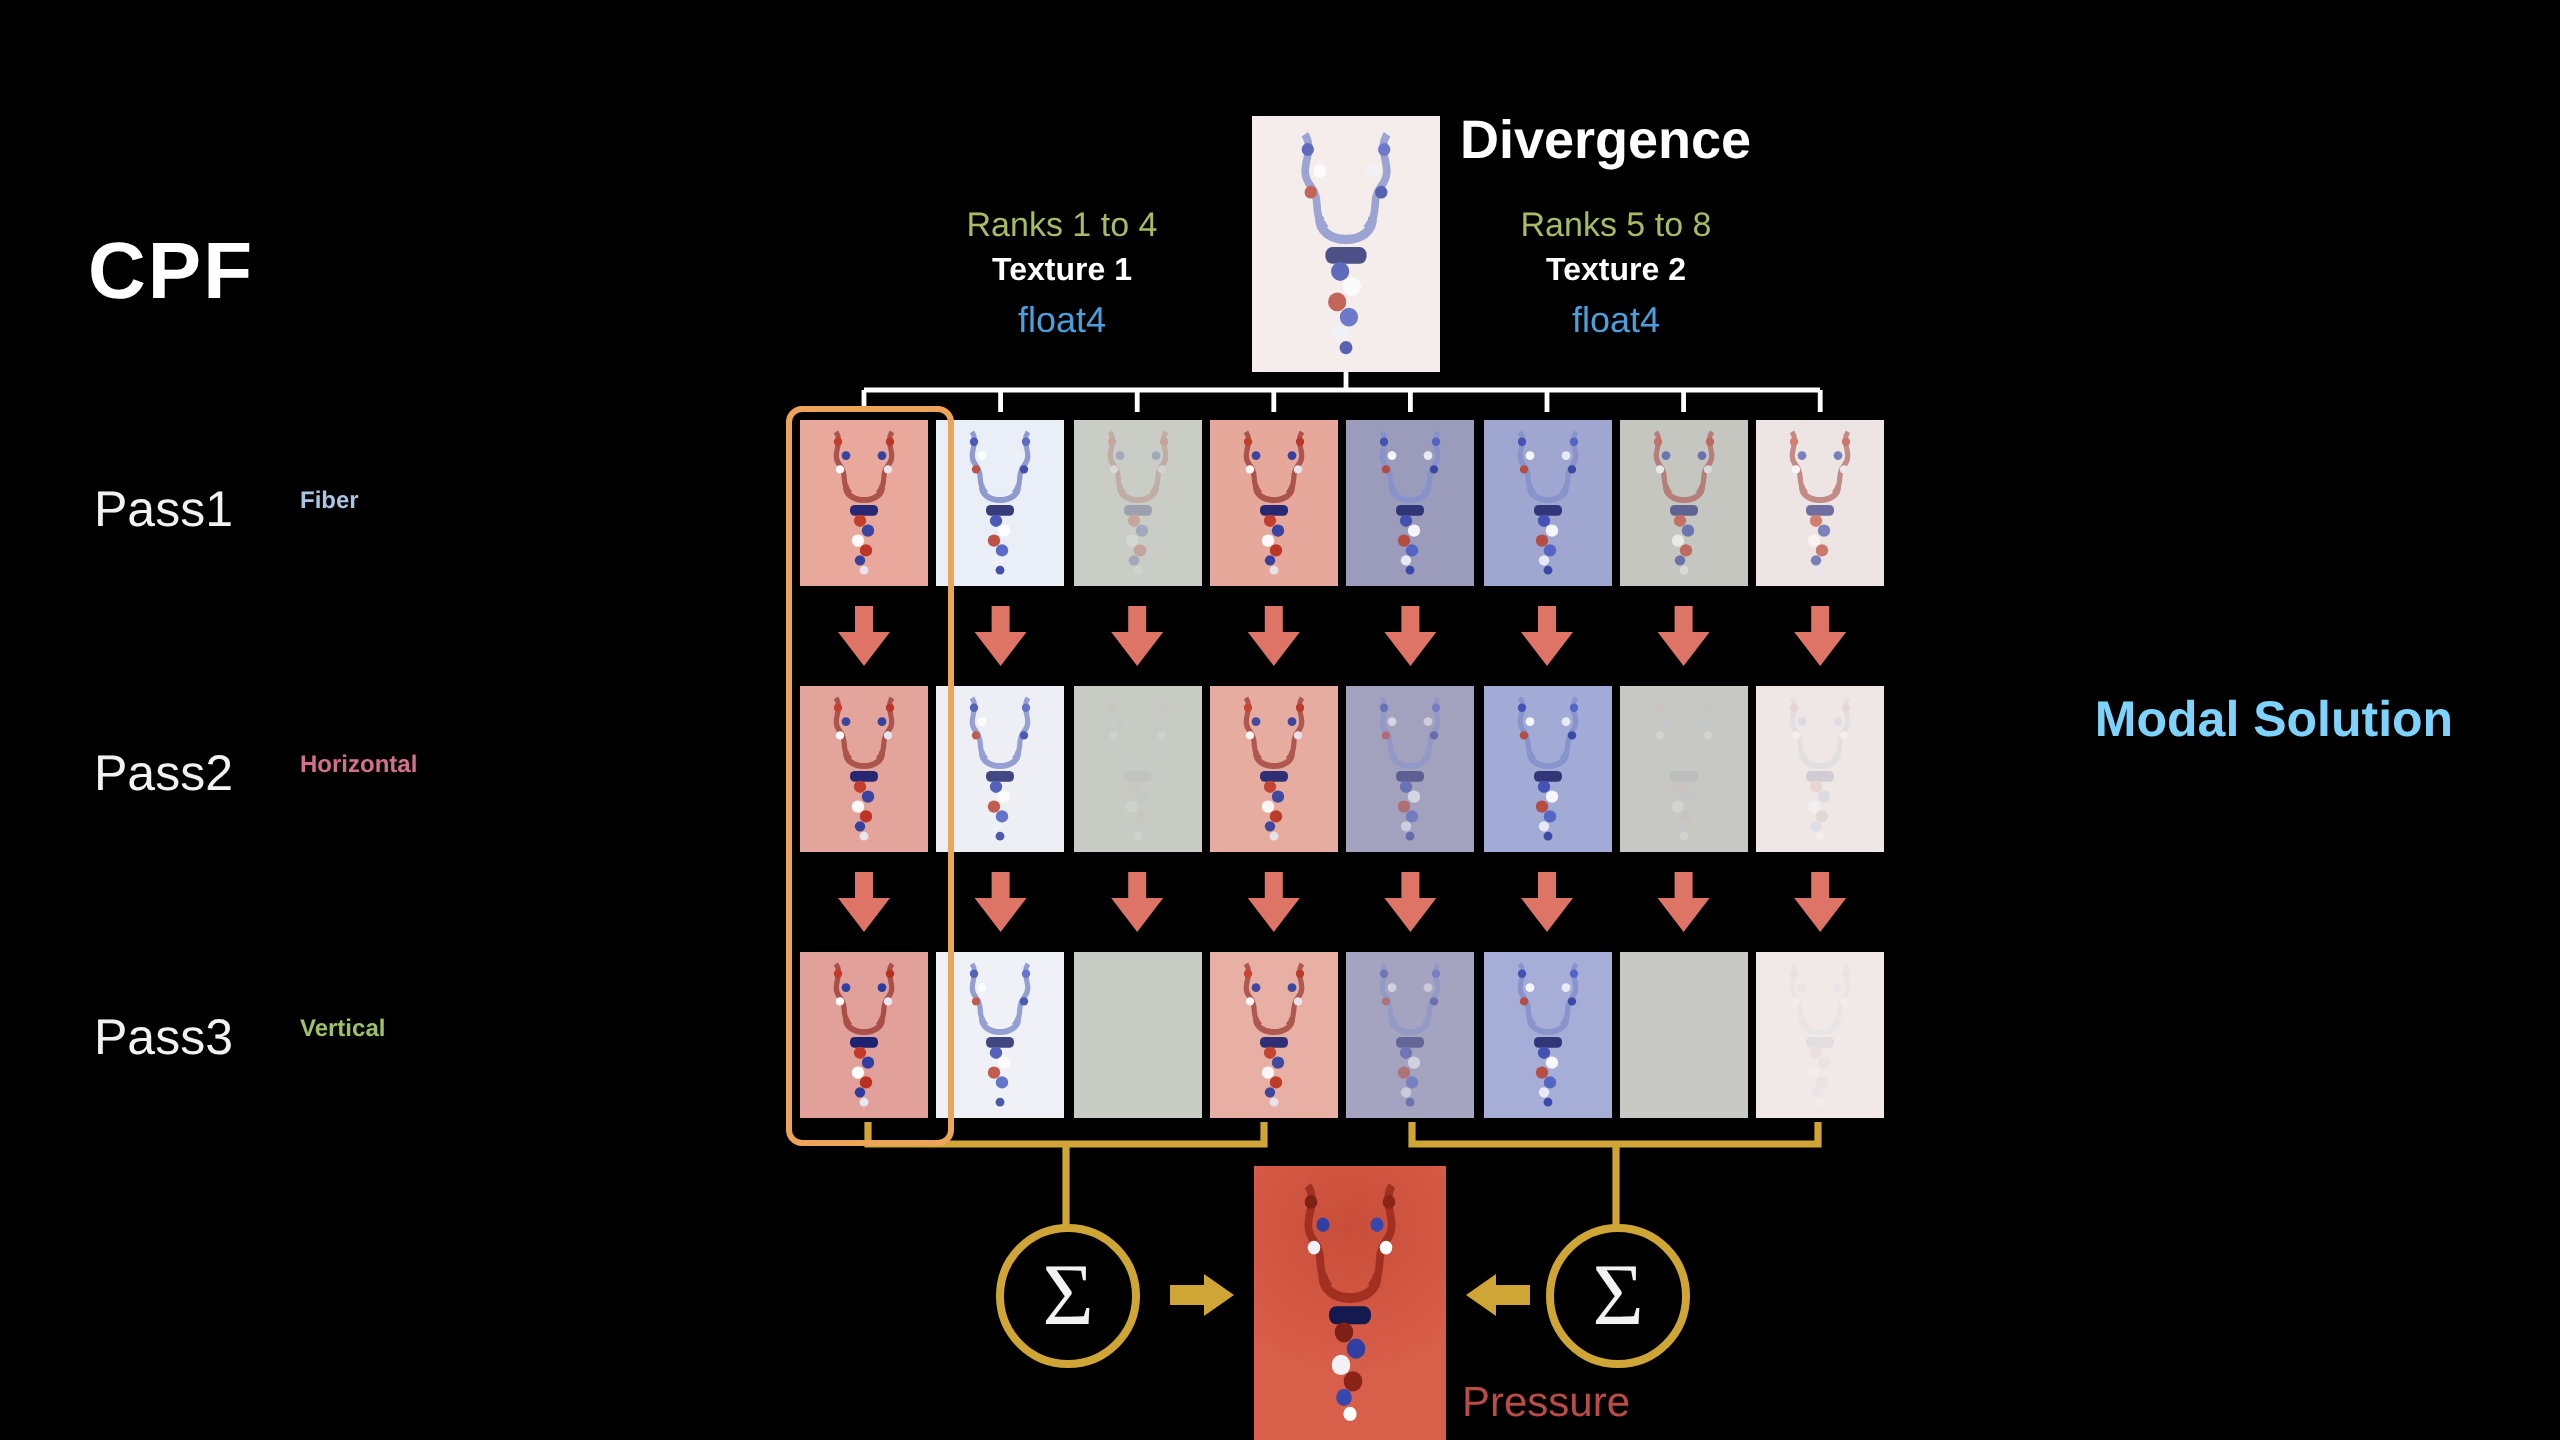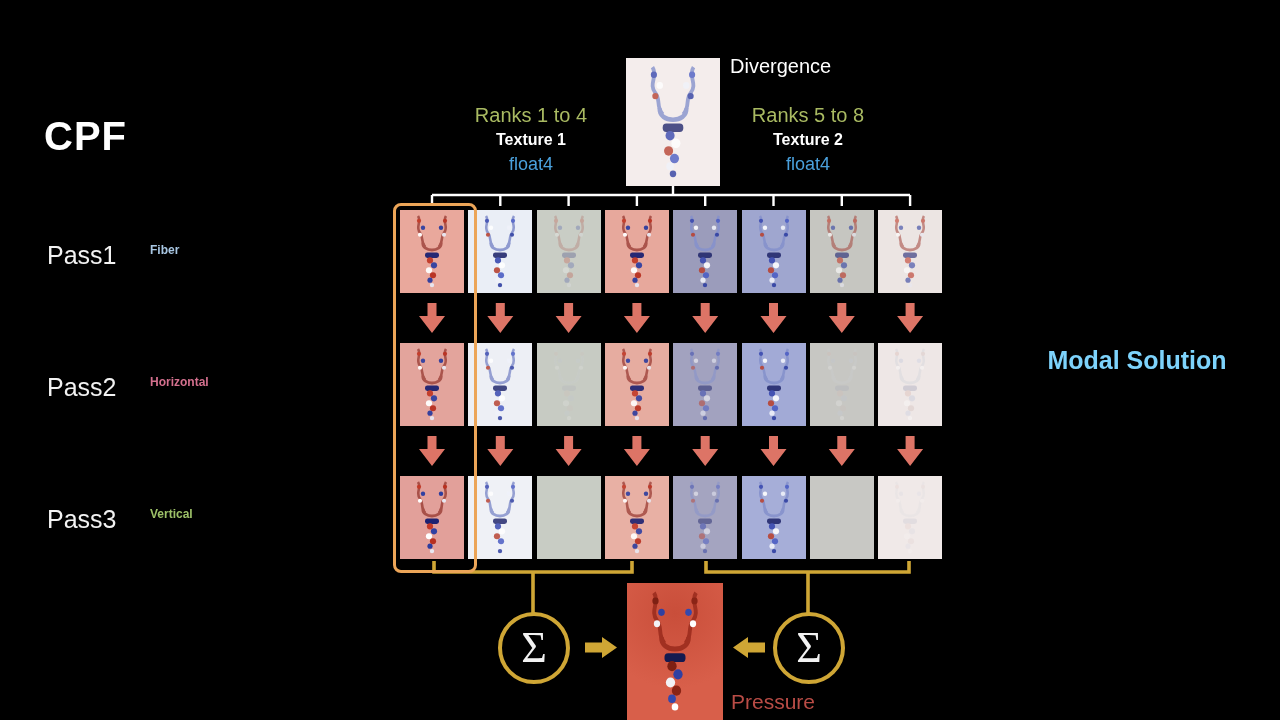--- a/index.html
+++ b/index.html
@@ -3,25 +3,25 @@
 <meta charset="utf-8">
 <style>
   html,body{margin:0;padding:0;background:#000;}
   .stage{position:relative;width:1280px;height:720px;background:#000;overflow:hidden;
          font-family:"Liberation Sans",sans-serif;}
   .abs{position:absolute;}
   .cpf{left:44px;top:68px;font-size:40px;font-weight:bold;color:#fff;letter-spacing:1px;margin-top:46px;}
   .hdr-block{width:204px;text-align:center;top:102px;line-height:1.3;}
   .hdr-left{left:429px;}
   .hdr-right{left:706px;}
-  .ranks{font-size:20px;color:#a9ba62;}
+  .ranks{font-size:17px;color:#a9ba62;}
   .texname{font-size:16px;font-weight:bold;color:#fff;margin-top:2px;}
   .ftype{font-size:18px;color:#4aa0dc;margin-top:2px;}
   .div-img{left:626px;top:58px;width:94px;height:128px;background:#f4edec;}
-  .div-label{left:730px;top:55px;font-size:20px;font-weight:normal;color:#fff;}
+  .div-label{left:730px;top:55px;font-size:27px;font-weight:bold;color:#fff;}
   .overlay{left:0;top:0;pointer-events:none;}
   .pass-label{left:47px;width:100px;font-size:25px;color:#f2f2f2;}
   .pass-name{left:150px;width:222px;text-align:left;font-size:12px;font-weight:bold;}
   .hl-rect{left:393px;top:203px;width:78px;height:364px;border:3px solid #eca558;border-radius:8px;}
   .cell{position:absolute;width:64px;height:83px;}
   .cell svg{display:block;width:100%;height:100%;}
   .sigma-circle{width:64px;height:64px;border:4px solid #cfa635;border-radius:50%;
                 display:flex;align-items:center;justify-content:center;background:#000;}
   .sigma-circle span{font-family:"Liberation Serif",serif;font-size:44px;color:#f2f2f2;line-height:1;}
   .sig-left{left:498px;top:612px;}

